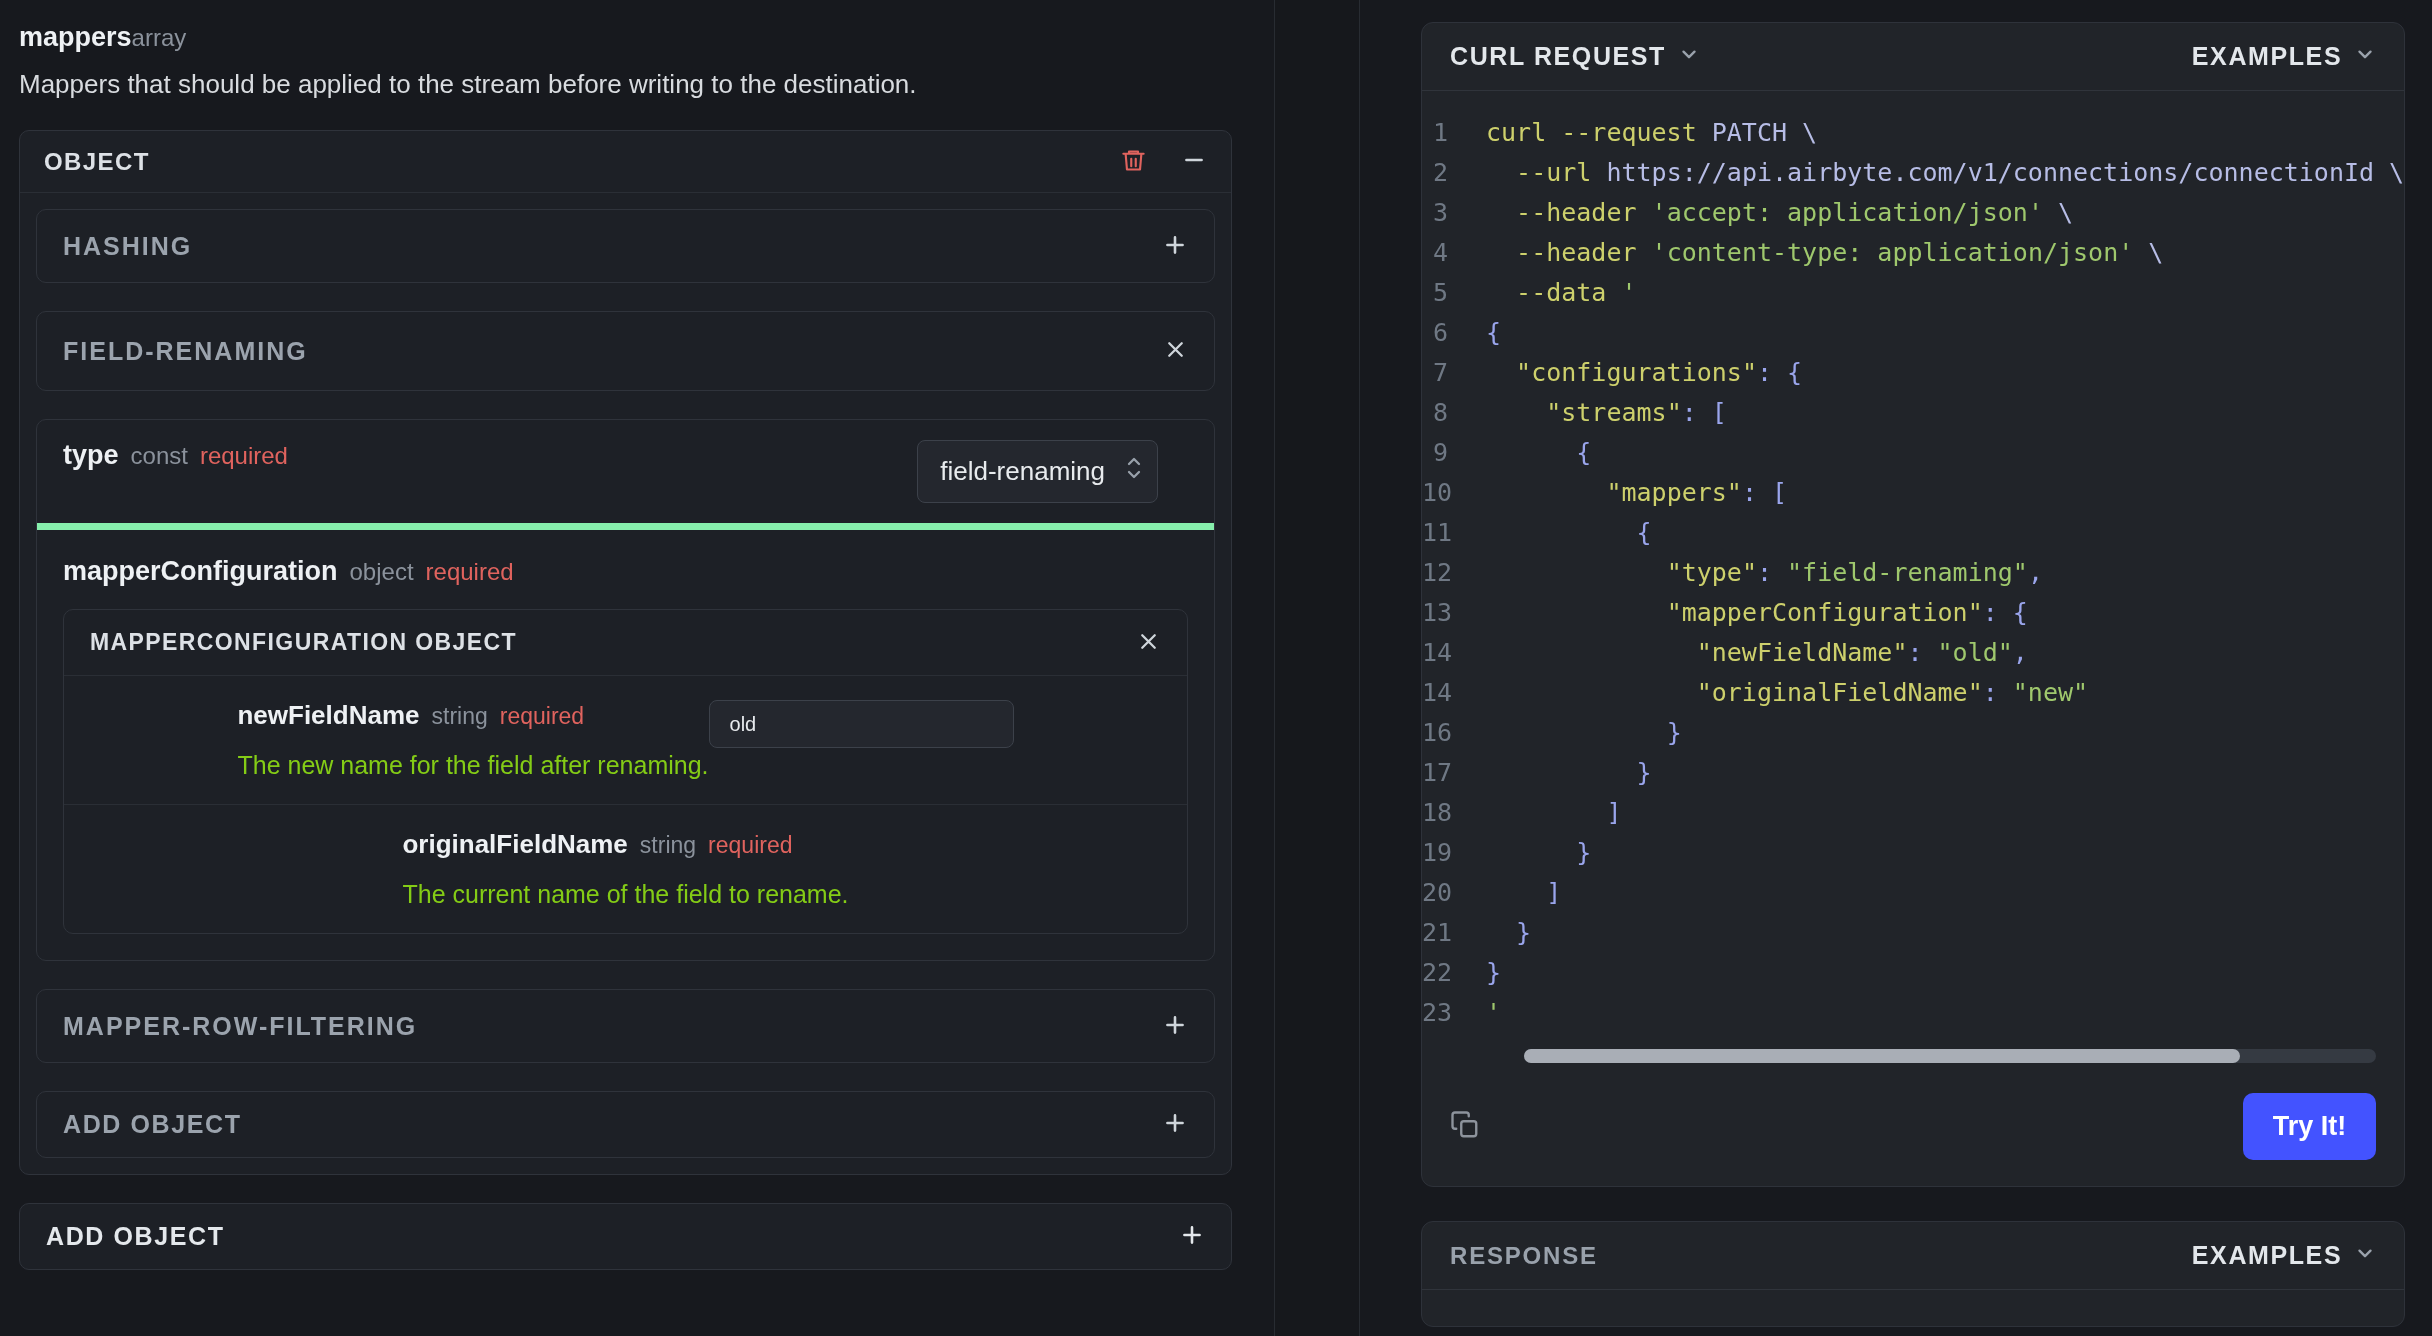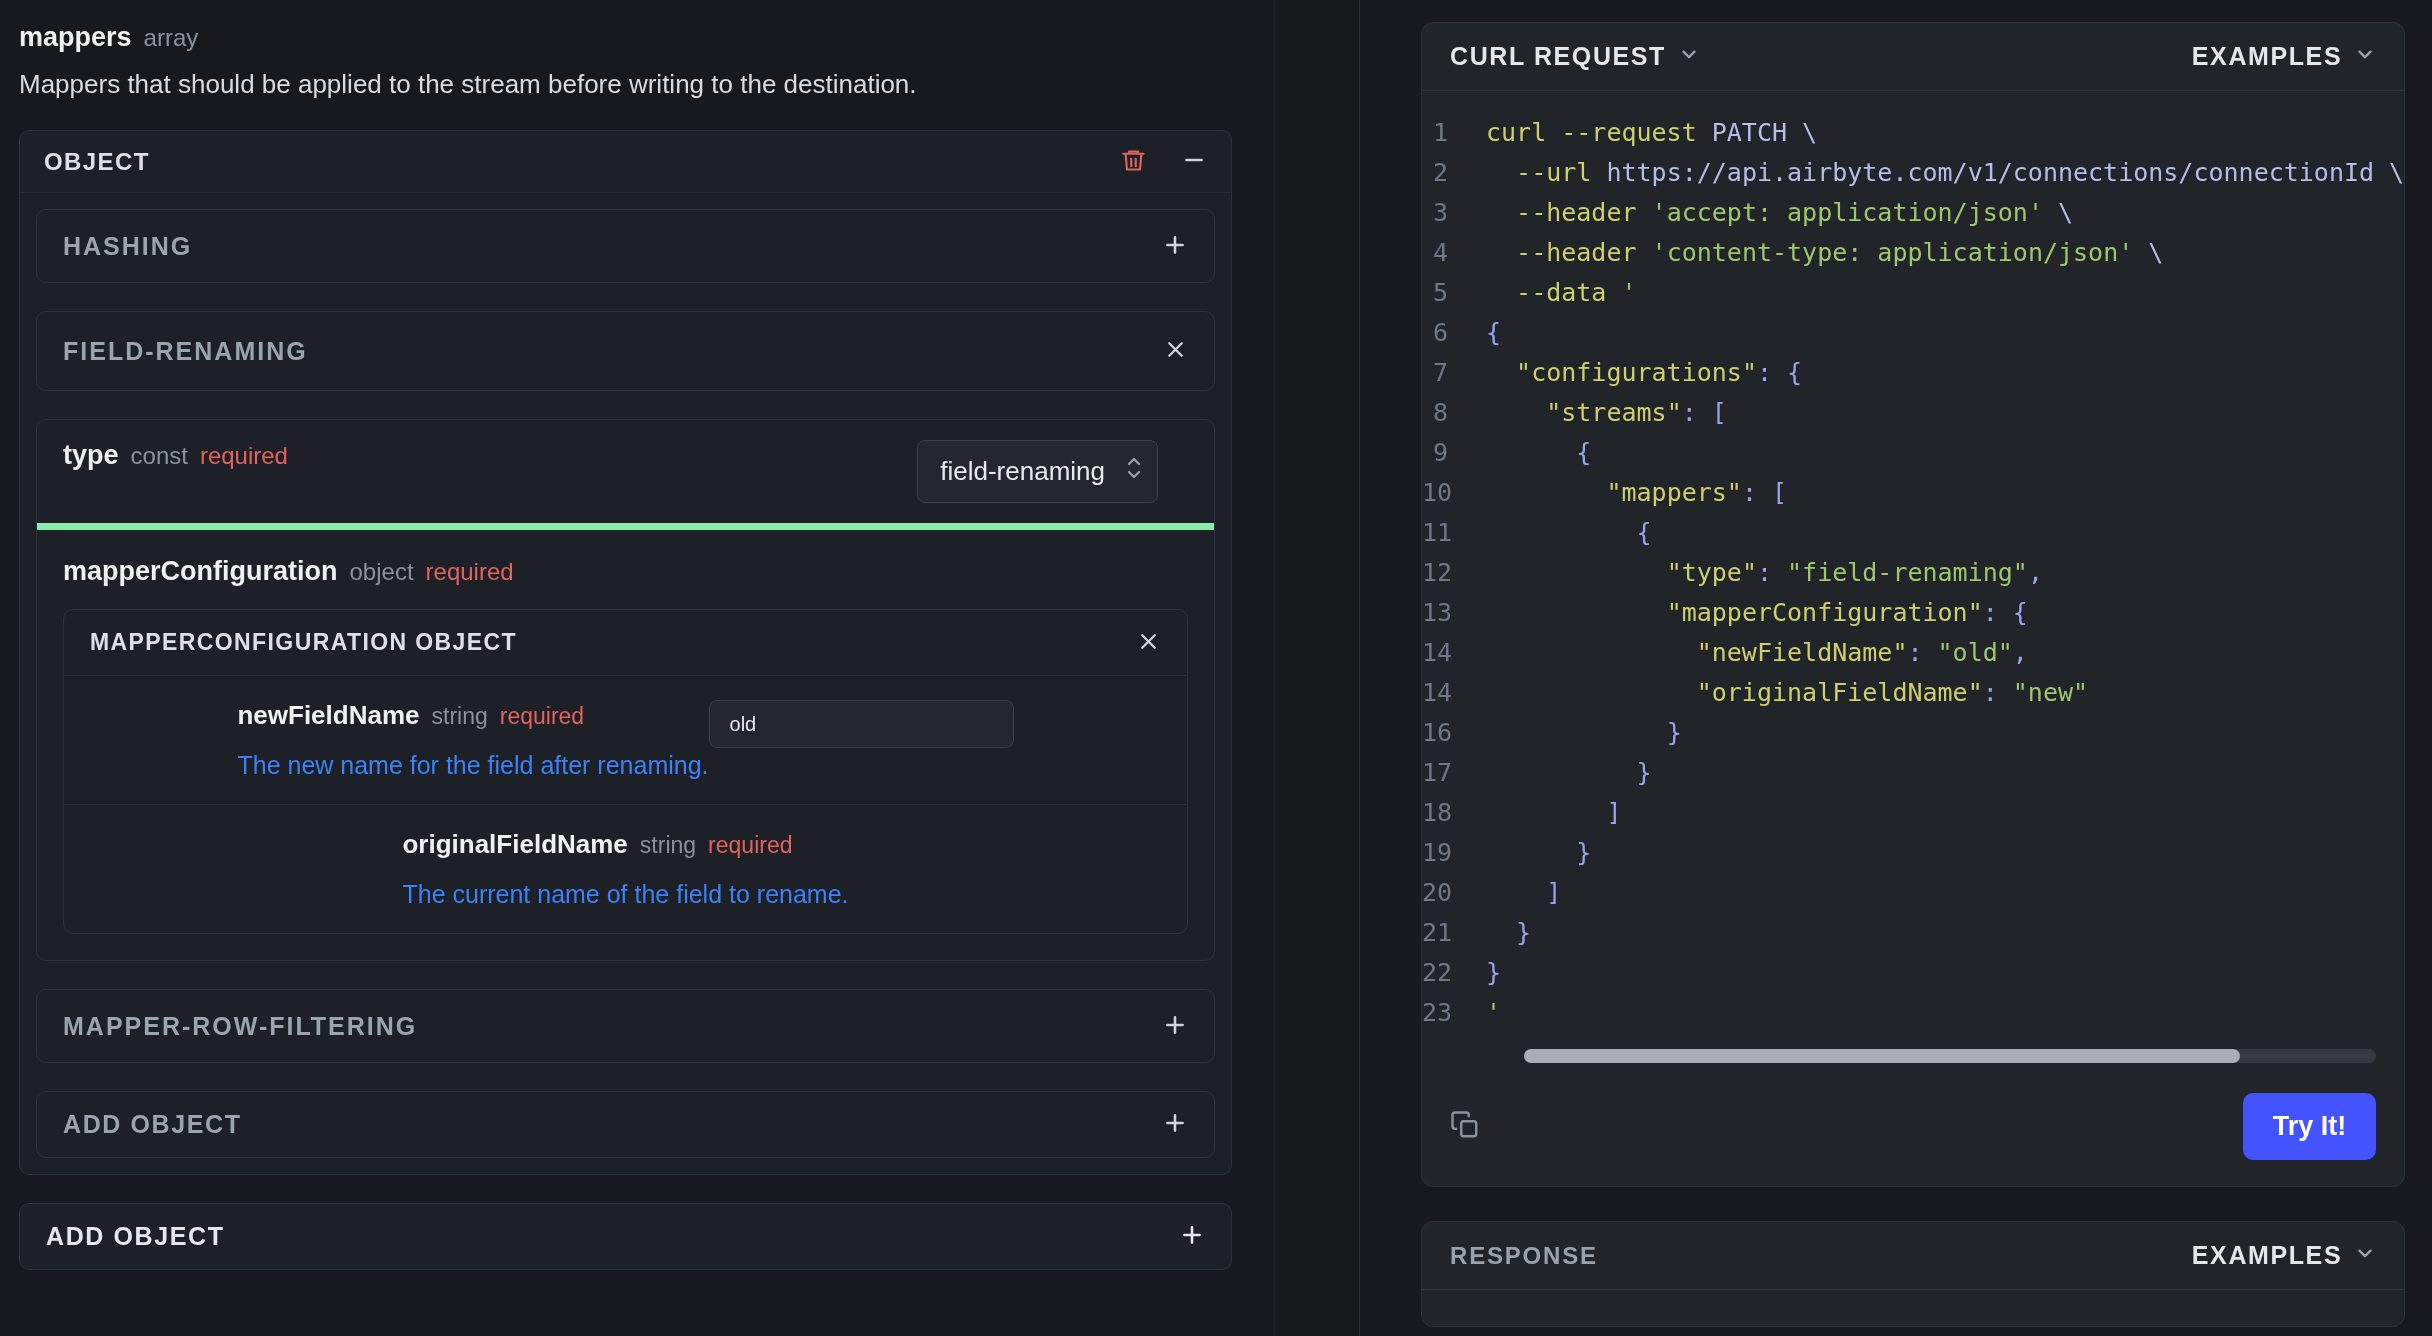--- a/index.html
+++ b/index.html
@@ -6,21 +6,21 @@
   html,body { margin:0; padding:0; }
   body {
     width:2432px; height:1336px; overflow:hidden;
     background:#17191e; color:#e8ebee;
     font-family:"Liberation Sans", sans-serif;
   }
   .page { display:flex; width:100%; height:100%; }
 
   
   .left-col { width:1275px; flex:0 0 1275px; padding:22px 42px 0 19px; border-right:1px solid #282c32; }
-  .field-title { display:flex; align-items:baseline; gap:12px; }
+  .field-title { display:flex; align-items:baseline; }
   .fname { font-size:27px; font-weight:700; color:#eef1f4; }
   .ftype { font-size:24px; color:#8b929c; }
   .meta { font-size:24px; color:#8b929c; }
   .req { font-size:24px; color:#e0635e; }
   .fdesc { margin:16px 0 30px; font-size:26px; color:#d8dbdf; }
 
   .card { background:#1d2026; border:1px solid #2f333b; border-radius:10px; }
   .card-title { font-size:24px; font-weight:700; letter-spacing:1.4px; color:#dde1e6; }
   .object-header { display:flex; justify-content:space-between; align-items:center; min-height:62px; padding:0 24px; border-bottom:1px solid #2a2e35; }
   .header-actions { display:flex; align-items:center; gap:34px; }
@@ -34,21 +34,21 @@
   .type-row { display:flex; justify-content:space-between; align-items:flex-start; padding:20px 26px; border-bottom:7px solid #86efac; }
   .label-group { display:flex; align-items:baseline; gap:12px; }
   .select { display:flex; align-items:center; gap:20px; background:#24272e; border:1px solid #3c414a; border-radius:8px; padding:12px 14px 12px 22px; font-size:26px; color:#e8ebee; cursor:pointer; margin-right:30px; }
 
   .fr-body { padding:26px; }
   .mc-label { margin-bottom:22px; }
   .mc-header { display:flex; justify-content:space-between; align-items:center; min-height:66px; padding:0 26px; border-bottom:1px solid #2a2e35; }
   .mc-header .card-title { font-size:23px; }
   .mc-field { display:flex; justify-content:center; align-items:flex-start; padding:24px 26px; }
   .mc-field + .mc-field { border-top:1px solid #2a2e35; }
-  .mc-desc { margin:20px 0 0; font-size:25px; color:#3b82f6; }
+  .mc-desc { margin:20px 0 0; font-size:25px; color:#84cc16; }
   .text-input { width:305px; height:48px; background:#24272e; border:1px solid #3c414a; border-radius:8px; color:#e8ebee; font-size:20px; padding:0 20px; font-family:"Liberation Sans", sans-serif; }
 
   .outer-add { margin-top:28px; min-height:67px; }
   .outer-add .sub-title { color:#e4e8ec; letter-spacing:1.6px; }
 
   
   .gutter { width:85px; flex:0 0 85px; border-right:1px solid #282c32; background:#16181c; }
 
   
   .right-col { flex:1; padding:22px 49px 0 61px; }

